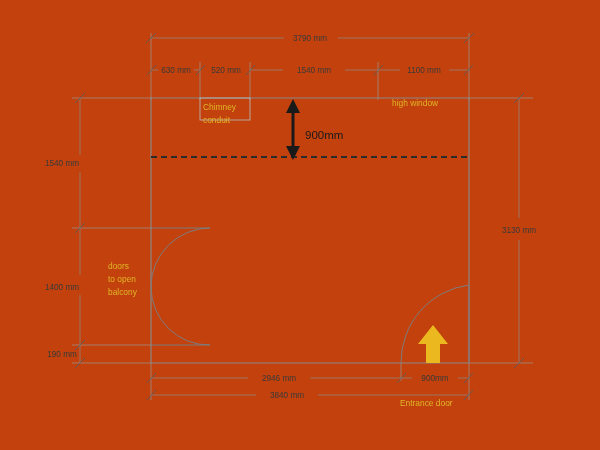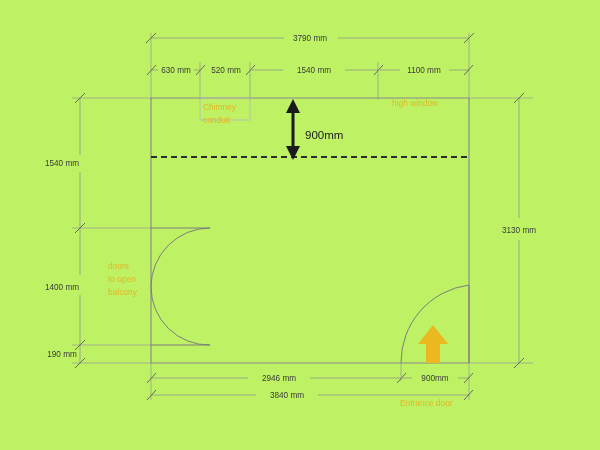--- a/index.html
+++ b/index.html
@@ -4,21 +4,21 @@
 <style>
   html, body {
     margin: 0;
     padding: 0;
     background: #ffffff;
   }
   #plan-root {
     position: relative;
     width: 600px;
     height: 450px;
-    background: #bef264;
+    background: #c2410c;
     font-family: "Liberation Sans", sans-serif;
     overflow: hidden;
   }
   #plan-svg {
     position: absolute;
     left: 0;
     top: 0;
     width: 600px;
     height: 450px;
     display: block;

